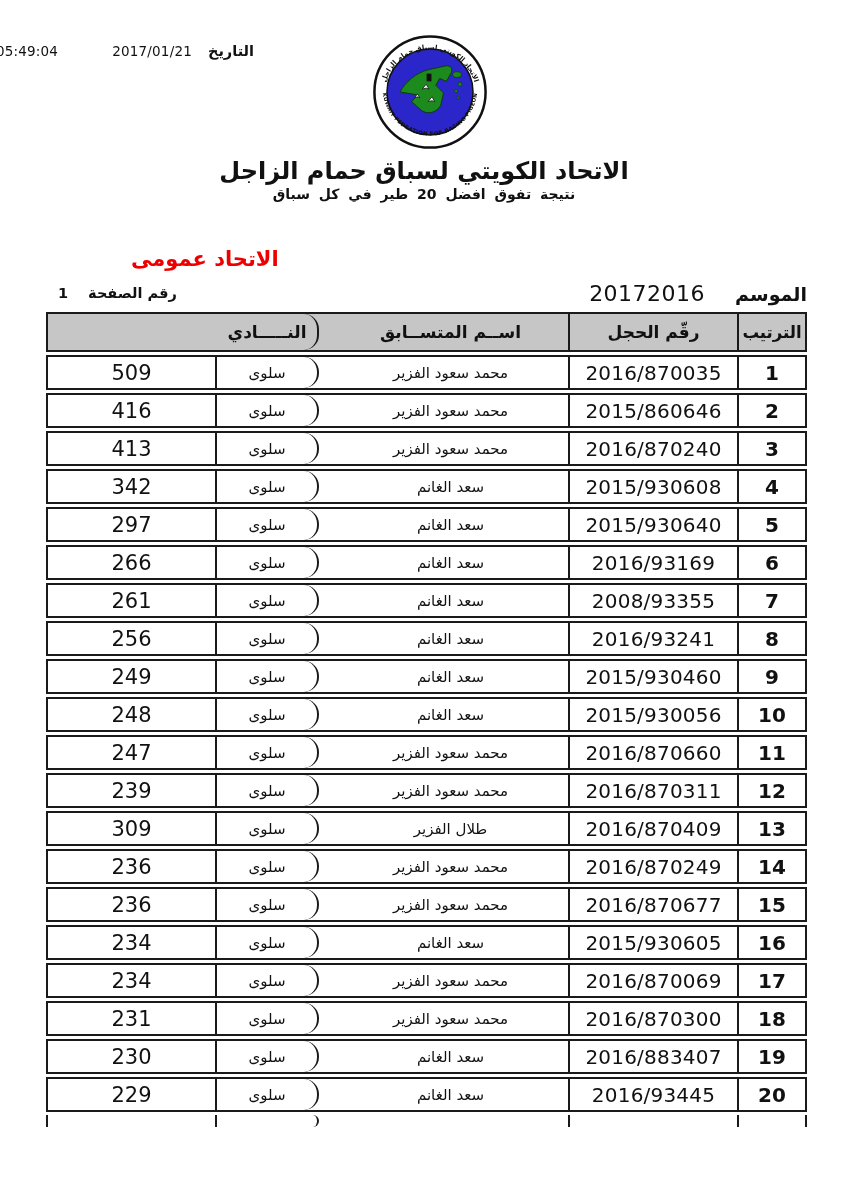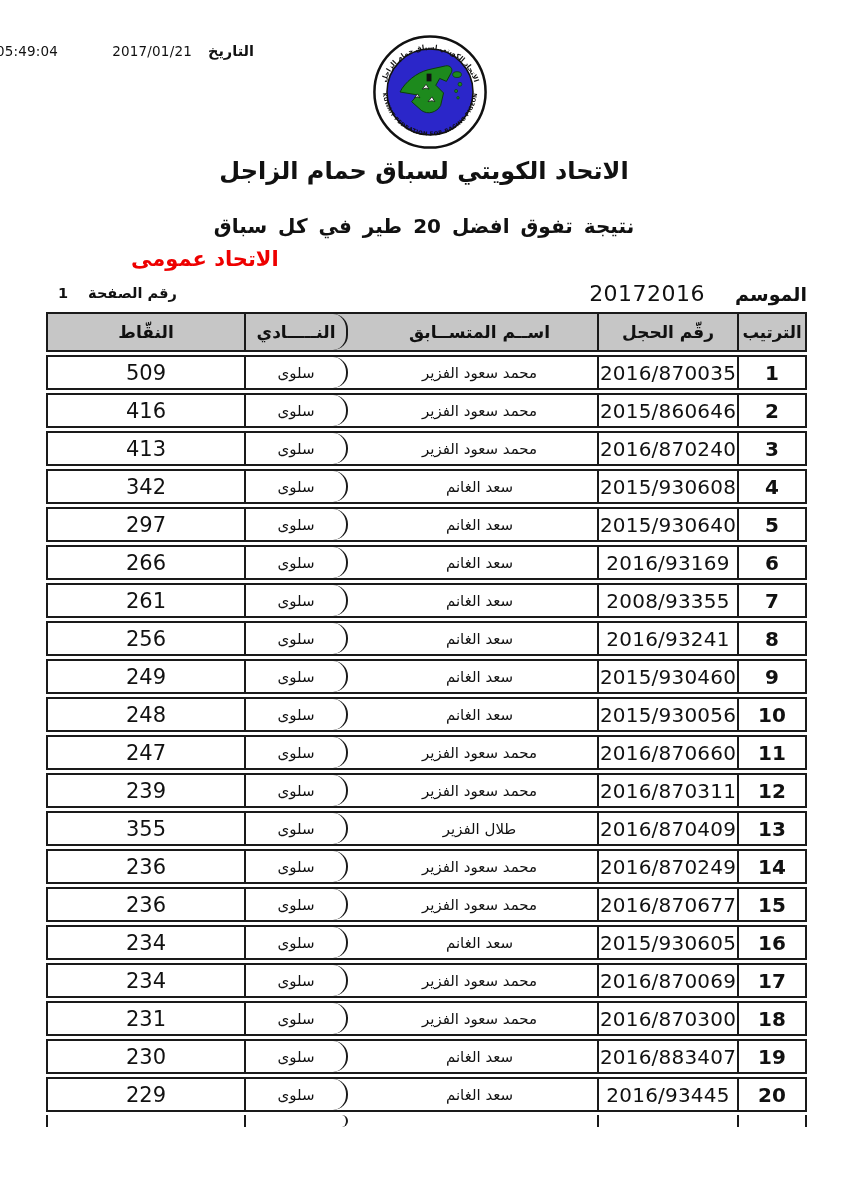--- a/index.html
+++ b/index.html
@@ -25,22 +25,22 @@
   .date-line .tm{margin-right:6px;direction:ltr;}
   .date-line .mer{font-size:11px;margin-right:5px;align-self:flex-end;}
 
   .logo{position:absolute;top:34px;left:372px;width:116px;height:116px;}
 
   .page-title{
     position:absolute;top:157px;left:0;width:848px;text-align:center;
     font-size:24px;font-weight:bold;direction:rtl;
   }
   .page-subtitle{
-    position:absolute;top:214px;left:0;width:848px;text-align:center;
-    font-size:20px;font-weight:bold;direction:rtl;word-spacing:4px;
+    position:absolute;top:186px;left:0;width:848px;text-align:center;
+    font-size:14px;font-weight:bold;direction:rtl;word-spacing:4px;
   }
   .section-heading{
     position:absolute;top:247px;left:131px;
     font-size:21px;font-weight:bold;color:var(--accent-red);direction:rtl;
   }
   .page-number-line{
     position:absolute;top:285px;left:58px;direction:rtl;
     display:flex;align-items:center;gap:20px;
     font-size:14.5px;font-weight:bold;
   }
@@ -60,21 +60,21 @@
   }
   .trow.header{height:40px;background:var(--header-bg);font-weight:bold;font-size:17px;}
   .cell{
     display:flex;align-items:center;justify-content:center;
     overflow:hidden;white-space:nowrap;
   }
   .trow .cell + .cell{border-left:none;}
   
   .trow .cell:not(:first-child){border-right:2px solid var(--border);}
   .c-rank  {width:66px; font-weight:bold;font-size:20px;}
-  .c-ring  {width:140px;font-size:20px;direction:ltr;letter-spacing:.2px;}
+  .c-ring  {width:169px;font-size:20px;direction:ltr;letter-spacing:.2px;}
   .c-name  {width:237px;font-size:15px;margin-left:14px;}
   .c-club  {width:102px;font-size:15px;border-radius:15px;}
   .c-points{flex:1;    font-size:21px;}
   .trow.header .c-ring{direction:rtl;font-size:17px;}
   .trow.header .c-rank{font-size:16.5px;}
   .trow.header .c-name,.trow.header .c-club,.trow.header .c-points{font-size:17px;}
 
   .bottom-stub{
     display:flex;flex-direction:row;height:12px;direction:rtl;
     border-left:2px solid var(--border);border-right:2px solid var(--border);
@@ -133,21 +133,20 @@
   <span class="lbl">الموسم</span>
   <span class="val">20172016</span>
 </div>
 
 <div class="results-table">
   <div class="trow header">
     <div class="cell c-rank">الترتيب</div>
     <div class="cell c-ring">رقّم الحجل</div>
     <div class="cell c-name">اســم المتســابق</div>
     <div class="cell c-club">النـــــادي</div>
-    <div class="cell c-points">النقّاط</div>
   </div>
 
   <div>
   <div class="trow">
     <div class="cell c-rank">1</div>
     <div class="cell c-ring">2016/870035</div>
     <div class="cell c-name">محمد سعود الفزير</div>
     <div class="cell c-club">سلوى</div>
     <div class="cell c-points">509</div>
   </div>
@@ -238,21 +237,21 @@
     <div class="cell c-name">محمد سعود الفزير</div>
     <div class="cell c-club">سلوى</div>
     <div class="cell c-points">239</div>
   </div>
 
   <div class="trow">
     <div class="cell c-rank">13</div>
     <div class="cell c-ring">2016/870409</div>
     <div class="cell c-name">طلال الفزير</div>
     <div class="cell c-club">سلوى</div>
-    <div class="cell c-points">355</div>
+    <div class="cell c-points">309</div>
   </div>
 
   <div class="trow">
     <div class="cell c-rank">14</div>
     <div class="cell c-ring">2016/870249</div>
     <div class="cell c-name">محمد سعود الفزير</div>
     <div class="cell c-club">سلوى</div>
     <div class="cell c-points">236</div>
   </div>
 

